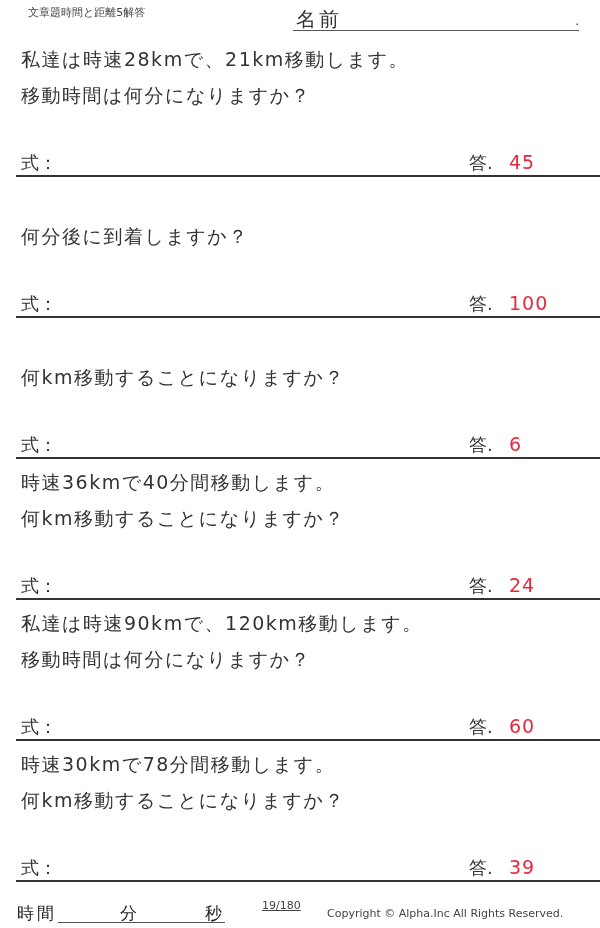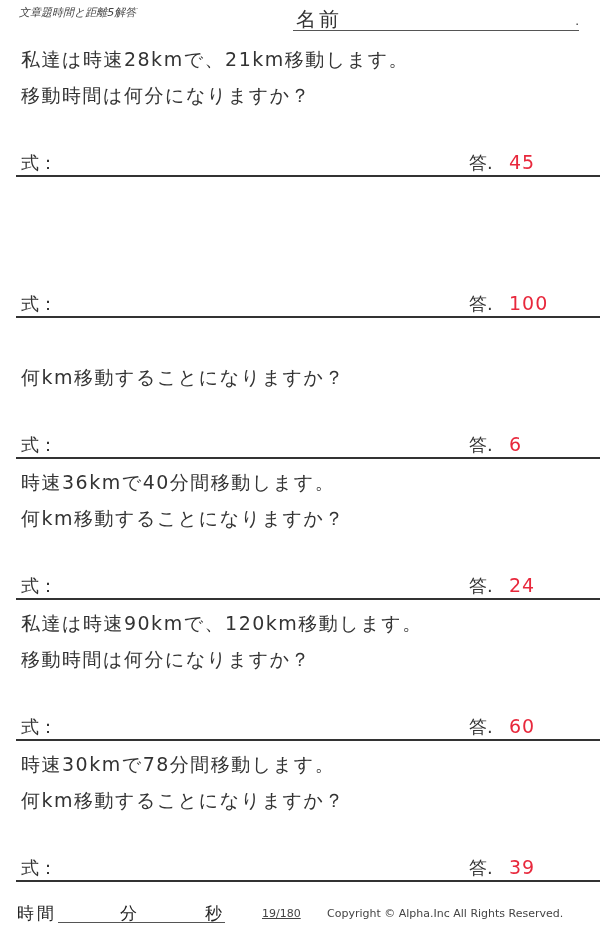--- a/index.html
+++ b/index.html
@@ -2,22 +2,22 @@
 <html><head>
   <meta charset="utf-8">
   <style>
     html, body { margin: 0; padding: 0; background: #ffffff; }
     body {
       width: 600px; height: 928px; position: relative; overflow: hidden;
       font-family: "DejaVu Sans", "Liberation Sans", sans-serif;
       color: #333333;
     }
     .header-title {
-      position: absolute; left: 19px; top: 5px;
-      font-size: 11px; color: #444; font-style: italic;
+      position: absolute; left: 28px; top: 5px;
+      font-size: 11px; color: #444;
     }
     .name-field {
       position: absolute; left: 293px; top: 4px; width: 286px; height: 26px;
       border-bottom: 1px solid #555;
     }
     .name-label { position: absolute; left: 3px; top: 2px; font-size: 20px; color: #333; letter-spacing: 3px; }
     .name-dot { position: absolute; right: 0px; top: 10px; font-size: 12px; }
 
     .problem { position: absolute; left: 0; width: 600px; height: 141px; margin-left: 12px; }
     .q-line {
@@ -35,21 +35,21 @@
     .divider {
       position: absolute; left: 4px; right: 8px; top: 128px; height: 0;
       border-top: 2px solid #333;
     }
 
     .footer { position: absolute; left: 0; top: 898px; width: 597px; height: 30px; }
     .time-label { position: absolute; left: 17px; top: 4px; font-size: 17px; color: #222; letter-spacing: 3px; }
     .time-line { position: absolute; left: 58px; top: 24px; width: 167px; border-top: 1px solid #555; }
     .minutes-label { position: absolute; left: 120px; top: 4px; font-size: 17px; color: #222; }
     .seconds-label { position: absolute; left: 205px; top: 4px; font-size: 17px; color: #222; }
-    .page-num { position: absolute; left: 262px; top: 9px; font-size: 11px; color: #444; text-decoration: underline; }
+    .page-num { position: absolute; left: 262px; top: 1px; font-size: 11px; color: #444; text-decoration: underline; }
     .copyright { position: absolute; left: 327px; top: 9px; font-size: 11px; color: #444; }
   </style>
 </head>
 <body>
 
 <div class="header-title">文章題時間と距離5解答</div>
 <div class="name-field">
   <span class="name-label">名前</span>
   <span class="name-dot">.</span>
 </div>
@@ -57,20 +57,21 @@
 <div class="problem" style="top:47px;">
   <div class="q-line q1">私達は時速28kmで、21km移動します。</div>
   <div class="q-line q2">移動時間は何分になりますか？</div>
   <div class="formula-label">式：</div>
   <div class="answer-label">答.</div>
   <div class="answer-value">45</div>
   <div class="divider"></div>
 </div>
 
 <div class="problem" style="top:188px;">
+  <div class="q-line q2">何分後に到着しますか？</div>
   <div class="formula-label">式：</div>
   <div class="answer-label">答.</div>
   <div class="answer-value">100</div>
   <div class="divider"></div>
 </div>
 
 <div class="problem" style="top:329px;">
   <div class="q-line q2">何km移動することになりますか？</div>
   <div class="formula-label">式：</div>
   <div class="answer-label">答.</div>

